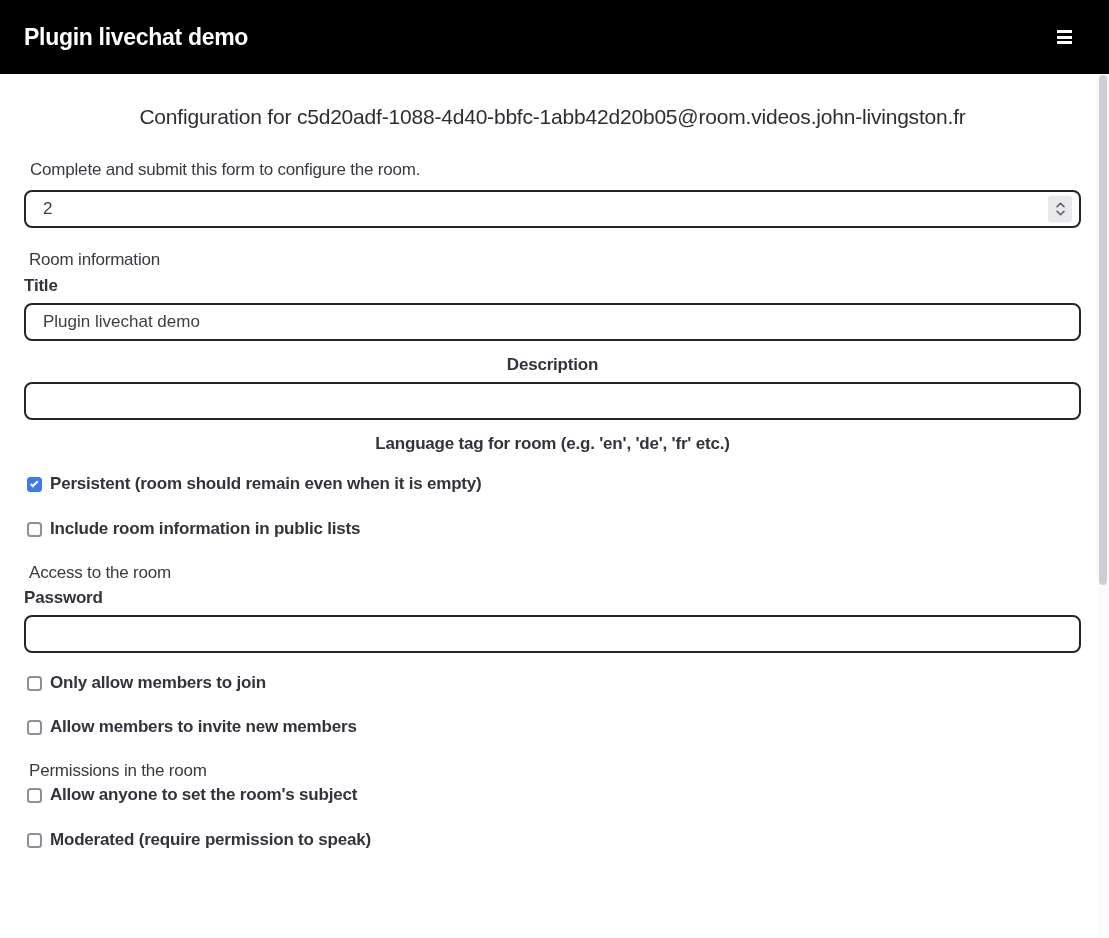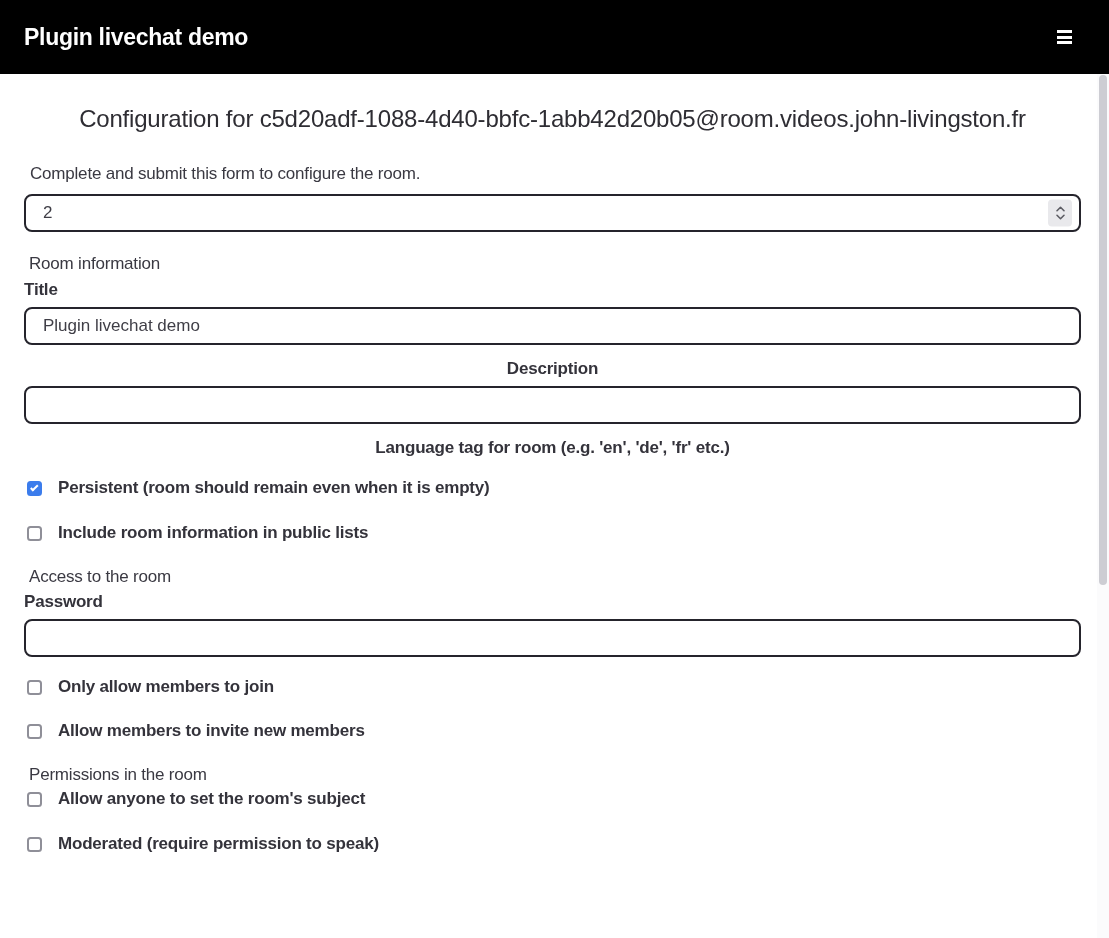--- a/index.html
+++ b/index.html
@@ -36,21 +36,21 @@
     gap: 2.5px;
     padding: 4px 0;
   }
   .menu-btn .bar { width: 15px; height: 3px; background: #ffffff; }
 
   
   .main { padding: 0 16px 0 24px; width: 1097px; }
 
   .page-heading {
     margin: 30px 6px 0 6px;
-    font-size: 24px;
+    font-size: 21px;
     font-weight: 400;
     color: #2e2d33;
     text-align: center;
     line-height: 1.25;
   }
   .instructions {
     margin: 30px 0 0 6px;
     font-size: 17px;
     color: #3a3942;
   }
@@ -104,21 +104,21 @@
     border-radius: 4px;
     display: flex;
     align-items: center;
     justify-content: center;
     cursor: pointer;
   }
 
   .check-row {
     display: flex;
     align-items: center;
-    gap: 16px;
+    gap: 8px;
     margin-left: 3px;
     cursor: pointer;
   }
   .row-m20 { margin-top: 20px; }
   .row-m24 { margin-top: 24px; }
   .row-m25 { margin-top: 25px; }
   .row-m11 { margin-top: 4px; align-items: center; }
   .checkbox {
     width: 15px; height: 15px;
     flex: none;

